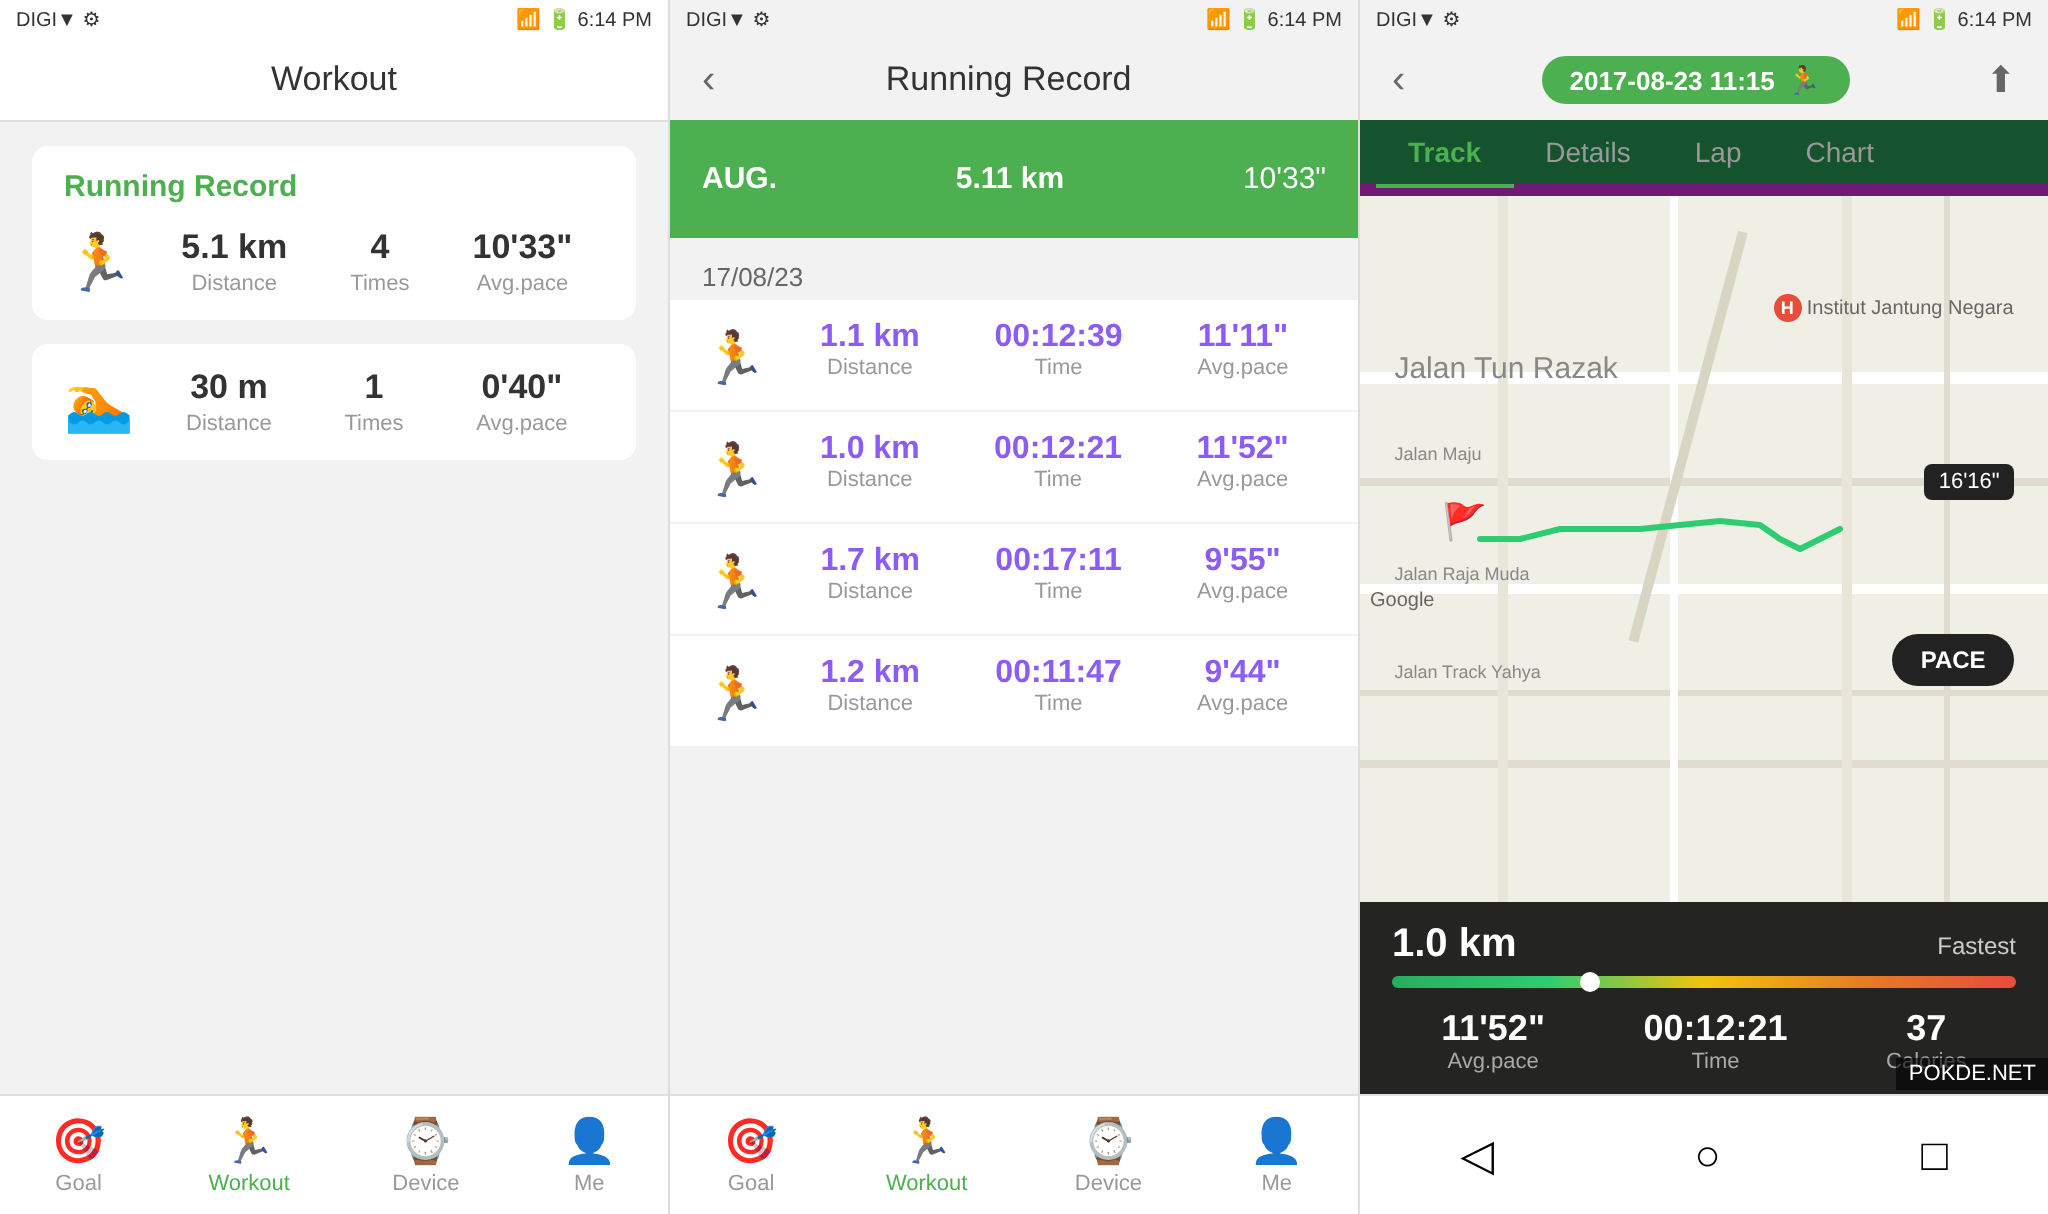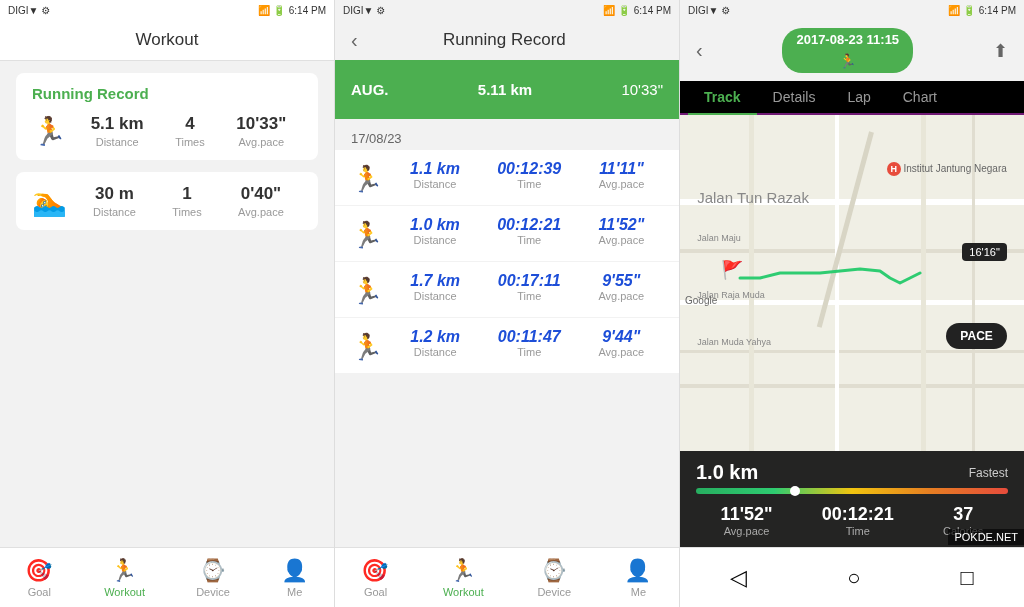--- a/index.html
+++ b/index.html
@@ -193,22 +193,21 @@
       justify-content: space-around;
     }
     .run-stat-item {
       display: flex;
       flex-direction: column;
       align-items: center;
     }
     .run-stat-value {
       font-size: 16px;
       font-weight: 600;
-      color: #1d4ed8;
-      font-style: italic;
+      color: #8b5cf6;
     }
     .run-stat-label {
       font-size: 11px;
       color: #999;
     }
     .panel-running .bottom-nav {
       height: 60px;
       background: #fff;
       border-top: 1px solid #e0e0e0;
       display: flex;
@@ -238,37 +237,36 @@
       color: #666;
       cursor: pointer;
     }
     .track-date-badge {
       background: #4CAF50;
       border-radius: 20px;
       padding: 4px 14px;
       display: flex;
       align-items: center;
       gap: 6px;
-      flex-direction: column;
     }
     .track-date-badge span {
       color: #fff;
       font-size: 13px;
       font-weight: 600;
     }
     .track-date-badge .run-emoji { font-size: 14px; }
     .share-btn {
       font-size: 18px;
       color: #666;
       cursor: pointer;
     }
     .track-tabs {
-      background: #000000;
-      display: flex;
-      border-bottom: 2px solid #701a75;
+      background: #14532d;
+      display: flex;
+      border-bottom: 6px solid #701a75;
       padding: 0 8px;
     }
     .track-tab {
       padding: 8px 16px;
       font-size: 14px;
       color: #999;
       cursor: pointer;
       border-bottom: 2px solid transparent;
       margin-bottom: -2px;
     }
@@ -683,21 +681,21 @@
       <div class="map-road road-h5"></div>
       <div class="map-road road-v1"></div>
       <div class="map-road road-v2"></div>
       <div class="map-road road-v3"></div>
       <div class="map-road road-v4"></div>
       <div class="road-diag"></div>
 
       <div class="map-label road-name-1">Jalan Tun Razak</div>
       <div class="map-label road-name-2">Jalan Maju</div>
       <div class="map-label road-name-3">Jalan Raja Muda</div>
-      <div class="map-label road-name-4">Jalan Muda Yahya</div>
+      <div class="map-label road-name-4">Jalan Track Yahya</div>
 
       <div class="map-label hospital-label">
         <span class="hospital-icon">H</span>
         Institut Jantung Negara
       </div>
 
       <svg class="track-route" viewBox="0 0 344 200">
         <polyline points="60,95 80,95 100,90 140,90 160,88 180,86 200,88 210,95 220,100 230,95 240,90" fill="none" stroke="#2ecc71" stroke-width="3" stroke-linecap="round" stroke-linejoin="round"></polyline>
       </svg>
 

